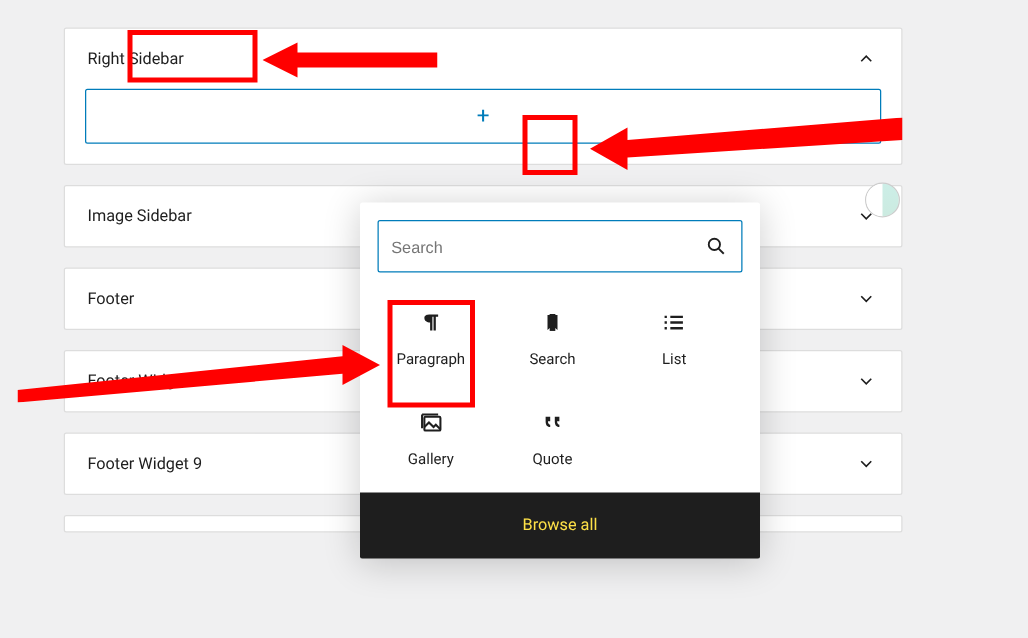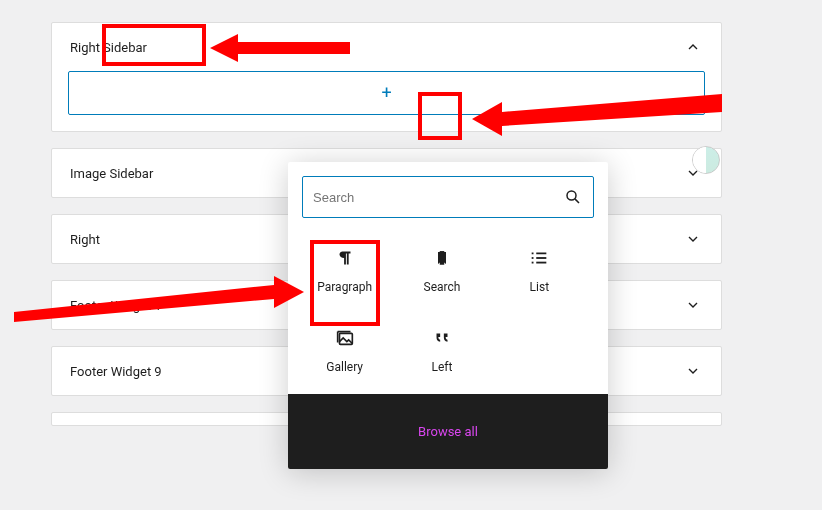--- a/index.html
+++ b/index.html
@@ -110,23 +110,23 @@
     display: flex; align-items: center; justify-content: center;
     margin-bottom: 10px;
     color: #1e1e1e;
   }
   .block-label {
     font-size: 12px;
     color: #1e1e1e;
   }
   .browse-all {
     background: #1e1e1e;
-    color: #d946ef;
+    color: #fde047;
     text-align: center;
-    padding: 30px 0;
+    padding: 19px 0;
     font-size: 13px;
     cursor: pointer;
   }
   
   .callout {
     position: absolute;
     border: 4px solid #f00;
     pointer-events: none;
     z-index: 100;
   }
@@ -181,21 +181,21 @@
       <span class="chev">
         <svg width="16" height="16" viewBox="0 0 24 24" fill="none" stroke="currentColor" stroke-width="2">
             <polyline points="6 9 12 15 18 9"></polyline>
           </svg>
       </span>
     </div>
   </div>
 
   <div class="widget-area">
     <div class="widget-area-header">
-      <span class="title">Right</span>
+      <span class="title">Footer</span>
       <span class="chev">
         <svg width="16" height="16" viewBox="0 0 24 24" fill="none" stroke="currentColor" stroke-width="2">
             <polyline points="6 9 12 15 18 9"></polyline>
           </svg>
       </span>
     </div>
   </div>
 
   <div class="widget-area">
     <div class="widget-area-header">
@@ -294,21 +294,21 @@
           </svg>
       </span>
       <span class="block-label">Gallery</span>
     </div>
     <div class="block-item">
       <span class="block-icon">
         <svg width="22" height="22" viewBox="0 0 24 24" fill="currentColor">
             <path d="M6 7h4v4H8c0 2 1 3 2 3v2c-3 0-4-2-4-5zM14 7h4v4h-2c0 2 1 3 2 3v2c-3 0-4-2-4-5z"></path>
           </svg>
       </span>
-      <span class="block-label">Left</span>
+      <span class="block-label">Quote</span>
     </div>
   </div>
   <div class="browse-all">
     <span>Browse all</span>
   </div>
 </div>
 
 <div class="callout" style="left:102px; top:24px; width:104px; height:42px;"></div>
 <div class="callout" style="left:418px; top:92px; width:44px; height:48px;"></div>
 <div class="callout" style="left:310px; top:240px; width:70px; height:86px;"></div>

